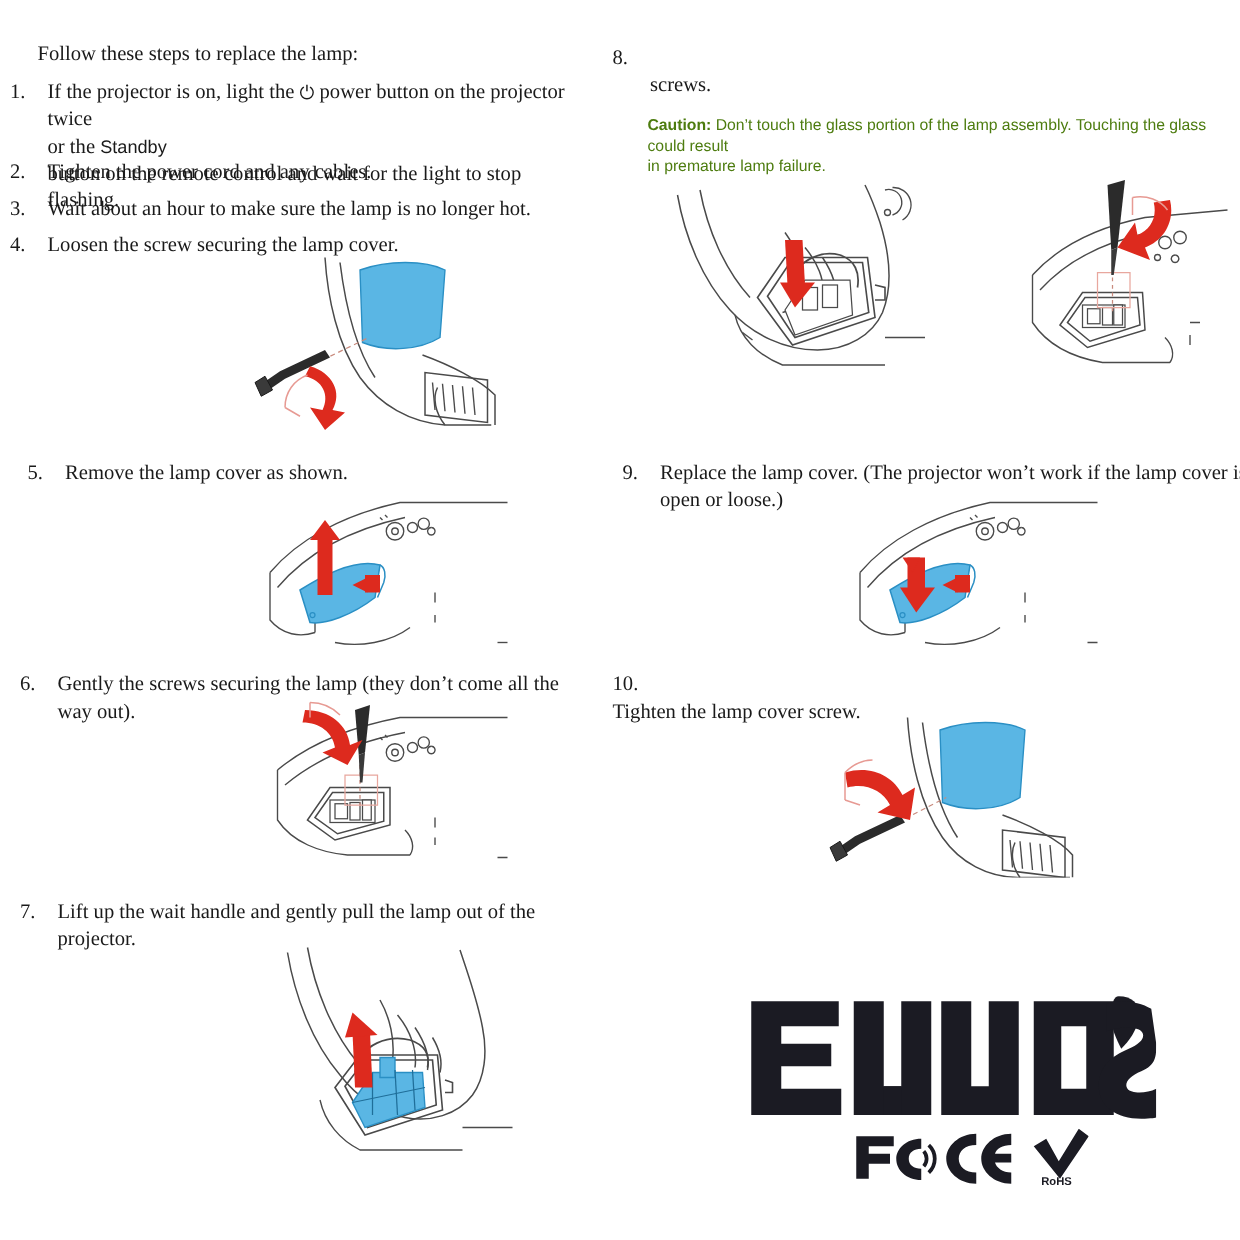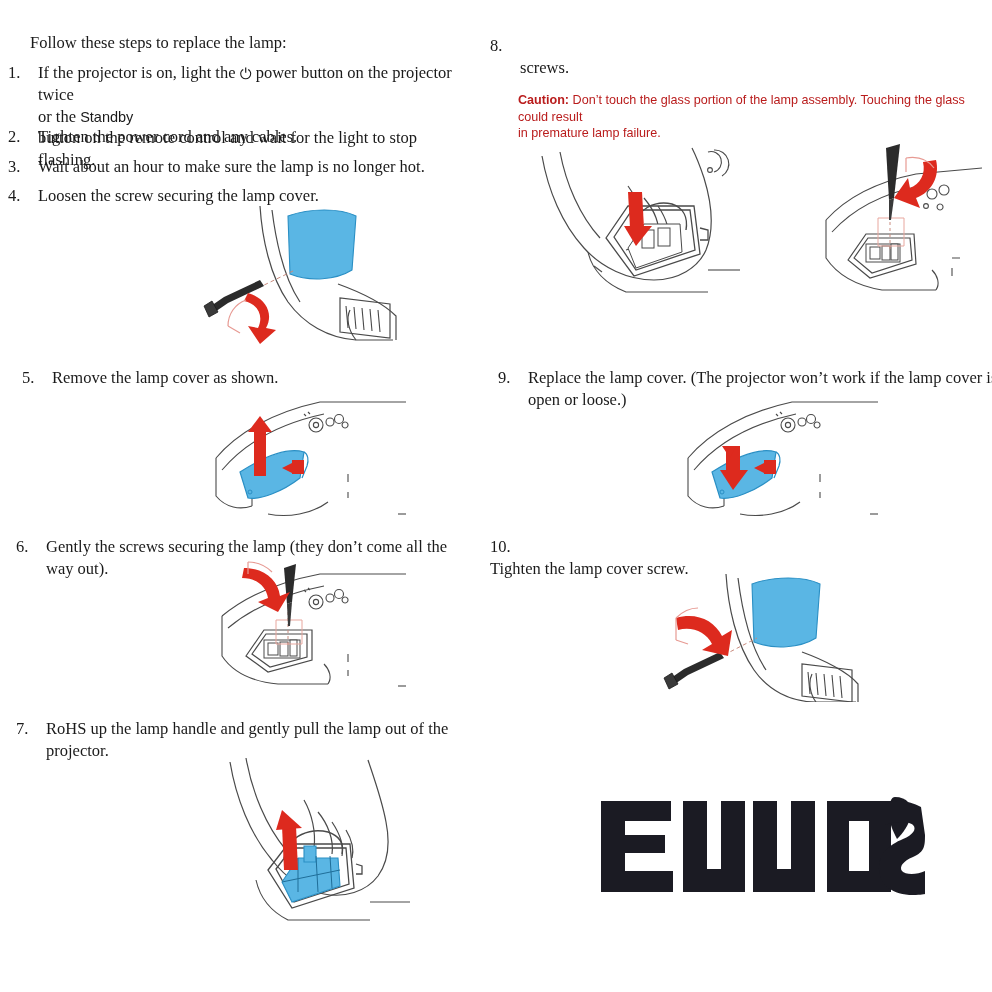--- a/index.html
+++ b/index.html
@@ -60,21 +60,21 @@
     font-size: 15px;
     line-height: 1;
     position: relative;
     top: 1px;
   }
   .caution {
     position: absolute;
     font-family: "Liberation Sans", sans-serif;
     font-size: 12.6px;
     line-height: 1.32;
-    color: #b91c1c;
+    color: #4d7c0f;
   }
   .caution b { font-weight: bold; }
 
   
   .fig { position: absolute; }
   .fig svg { display: block; }
 
   
   .logo-block {
     position: absolute;
@@ -260,21 +260,21 @@
         <g>
           <path d="M36 8 C 56 8, 70 20, 72 36 L 82 32 L 70 52 L 50 42 L 60 38 C 58 26, 48 18, 34 18 Z" fill="#dd2a1e"></path>
           <path d="M40 2 C 50 2, 58 6, 64 12" fill="none" stroke="#e79a93" stroke-width="1.2"></path>
           <path d="M40 2 L 40 14" fill="none" stroke="#e79a93" stroke-width="1.2"></path>
         </g>
       </svg>
     </div>
 
     <div class="step" style="left:8px; top:718px; width:460px;">
       <span class="num">7.</span>
-      <span class="txt">RoHS up the lamp handle and gently pull the lamp out of the projector.</span>
+      <span class="txt">Lift up the wait handle and gently pull the lamp out of the projector.</span>
     </div>
 
     <div class="fig" style="left:212px; top:752px;">
       <svg width="200" height="178" viewBox="0 0 200 178">
 
         <g fill="#ffffff" stroke="#4a4a4a" stroke-width="1.2">
           <path d="M10 10 C 16 46, 30 82, 52 108 C 66 126, 84 138, 104 142
                    C 124 146, 146 140, 158 124 C 168 110, 170 90, 166 70
                    C 162 48, 154 26, 148 8"></path>
           <path d="M26 6 C 32 40, 46 74, 66 98"></path>
@@ -522,15 +522,35 @@
 
           <path d="M300 2 C 312 2, 318 10, 316 20 C 314 30, 308 38, 302 44 C 298 36, 294 28, 294 18 C 294 8, 296 2, 300 2 Z"></path>
 
           <path d="M326 12 C 316 6, 300 4, 290 8 L 290 30 C 300 26, 314 26, 318 30 C 322 34, 318 40, 308 44
                    C 294 50, 284 58, 284 74 C 284 90, 298 100, 318 100 C 326 100, 330 99, 330 99 L 330 76
                    C 322 80, 310 80, 307 76 C 304 72, 308 66, 318 62 C 330 57, 330 50, 330 40 Z"></path>
         </g>
       </svg>
     </div>
 
+    <div class="cert-row">
+      <svg width="190" height="46" viewBox="0 0 190 46">
+        <g fill="#1b1b23">
+
+          <path d="M4 6 L 34 6 L 34 14 L 14 14 L 14 20 L 31 20 L 31 28 L 14 28 L 14 40 L 4 40 Z"></path>
+          <path d="M56 8 C 44 8, 36 16, 36 24 C 36 33, 44 41, 56 41 L 56 32 C 50 32, 46 29, 46 24
+                   C 46 19, 50 16, 56 16 Z"></path>
+          <path d="M58 18 a 9 9 0 0 1 0 12" fill="none" stroke="#1b1b23" stroke-width="3"></path>
+          <path d="M62 13 a 15 15 0 0 1 0 22" fill="none" stroke="#1b1b23" stroke-width="3"></path>
+
+          <path d="M100 4 C 86 4, 76 14, 76 24 C 76 34, 86 44, 100 44 L 100 35
+                   C 91 35, 86 30, 86 24 C 86 18, 91 13, 100 13 Z"></path>
+          <path d="M128 4 C 114 4, 104 14, 104 24 C 104 34, 114 44, 128 44 L 128 35
+                   C 121 35, 116 31, 115 27 L 128 27 L 128 20 L 115 20 C 116 16, 121 13, 128 13 Z"></path>
+
+          <path d="M146 14 L 156 8 L 166 26 L 182 0 L 190 6 L 167 40 Z"></path>
+        </g>
+        <text x="152" y="45" font-family="Liberation Sans, sans-serif" font-size="9" font-weight="bold" fill="#1b1b23">RoHS</text>
+      </svg>
+    </div>
   </div>
 
 </div>
 
 </body></html>

